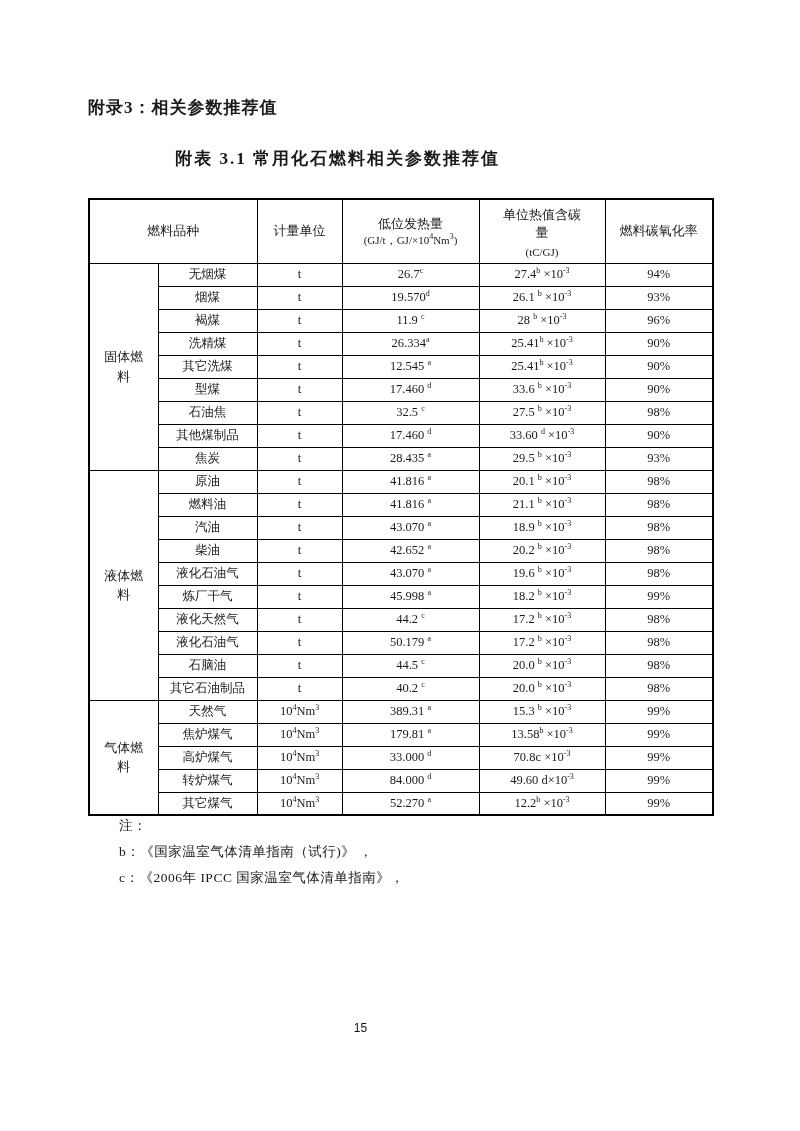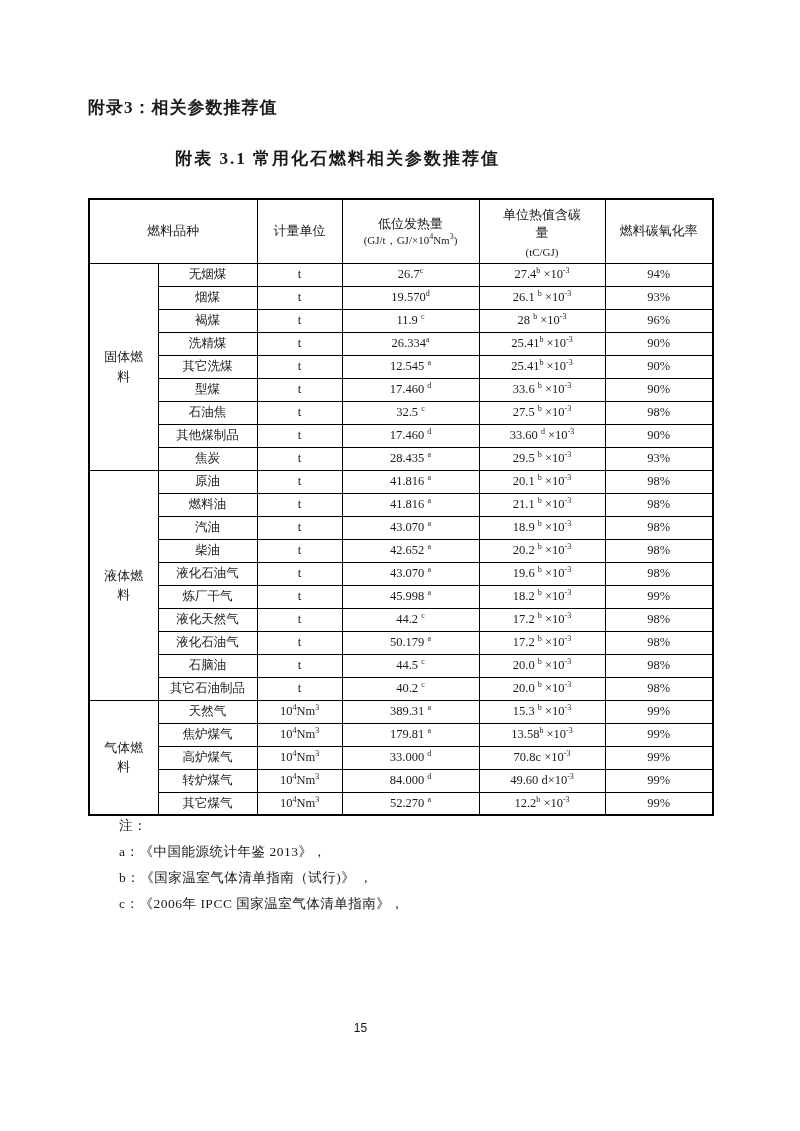--- a/index.html
+++ b/index.html
@@ -273,18 +273,17 @@
         <td>10<sup>4</sup>Nm<sup>3</sup></td>
         <td>52.270 <sup>a</sup></td>
         <td>12.2<sup>b</sup> ×10<sup>-3</sup></td>
         <td>99%</td>
       </tr>
     </tbody>
 </table>
 
 <div class="notes">
   <div class="note-row">注：</div>
-<div class="note-row"><span>a：</span><span>《中国能源统计年鉴 2013》，</span></div>
     <div class="note-row"><span>b：</span><span>《国家温室气体清单指南（试行)》 ，</span></div>
     <div class="note-row"><span>c：</span><span>《2006年 IPCC 国家温室气体清单指南》，</span></div>
   </div>
 
 <div class="page-number">15</div>
 
 </body></html>

